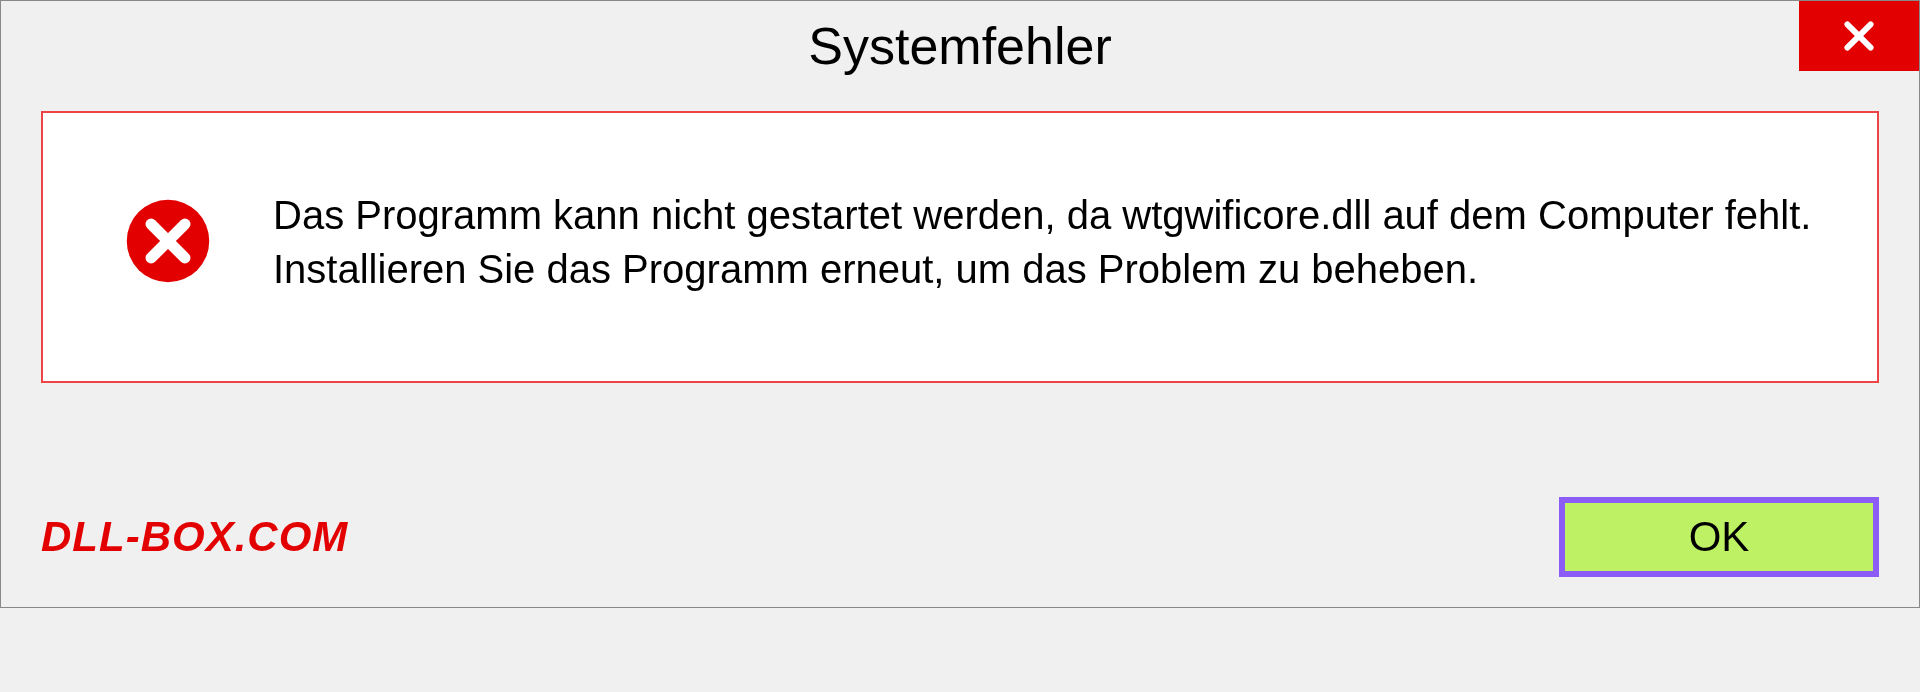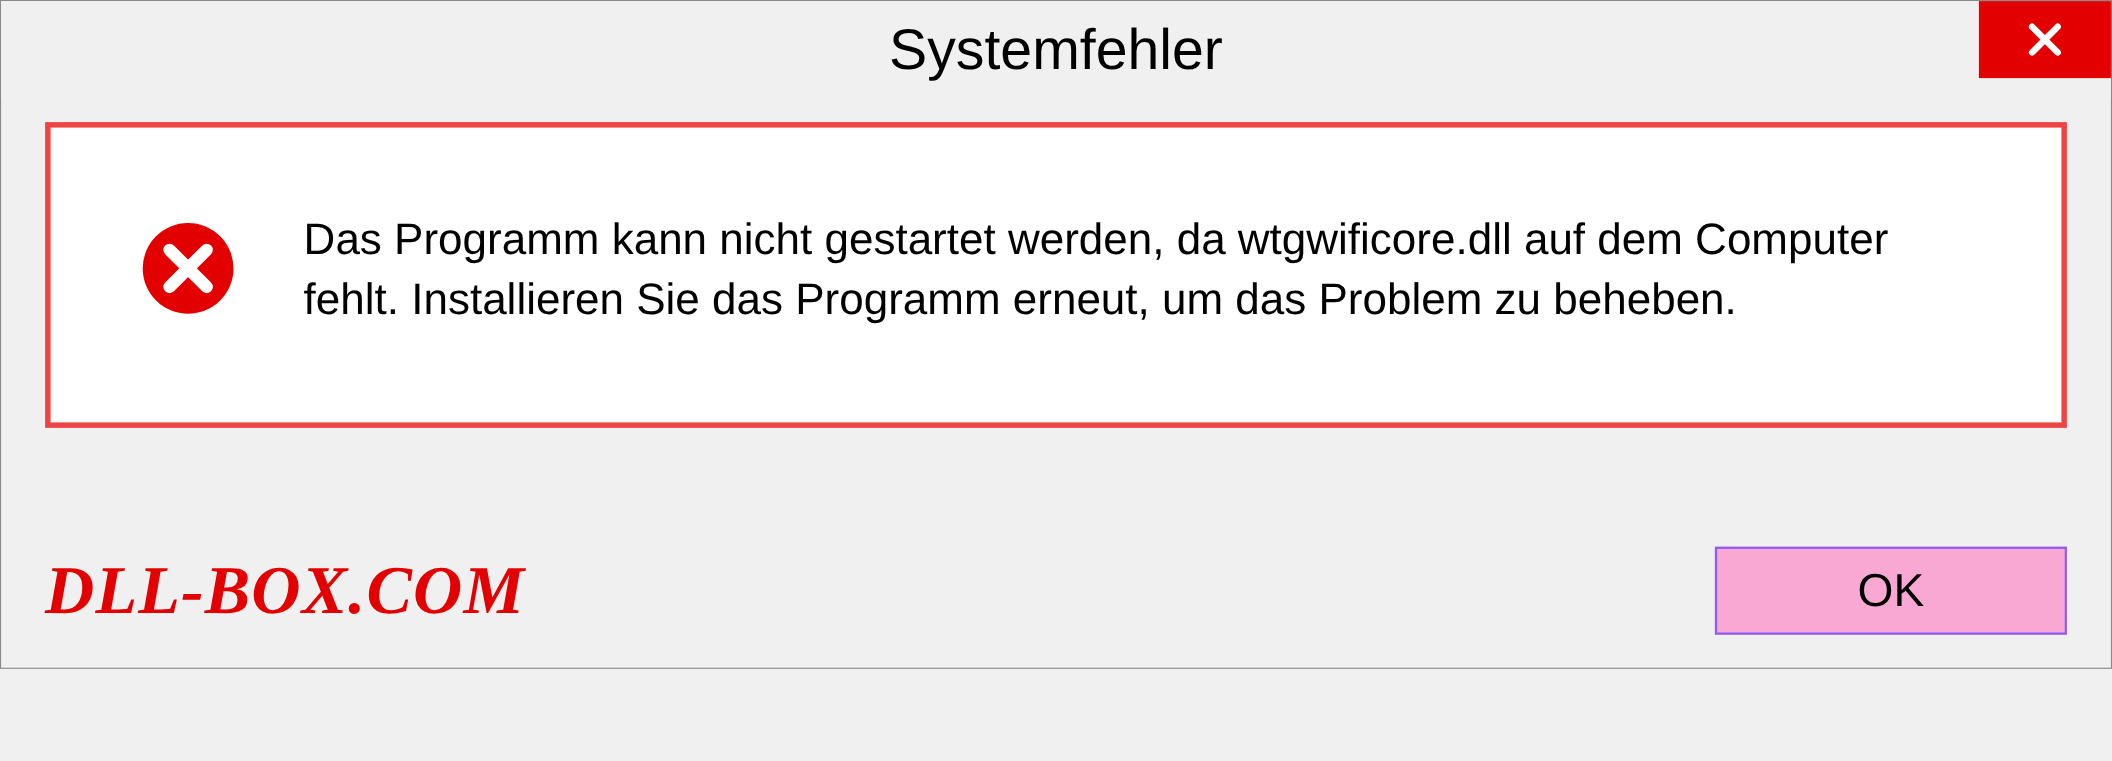--- a/index.html
+++ b/index.html
@@ -46,21 +46,21 @@
       justify-content: center;
       cursor: pointer;
     }
     .close-btn svg {
       width: 40px;
       height: 40px;
     }
     .content-box {
       margin: 20px 40px 30px 40px;
       background: #ffffff;
-      border: 5px solid #ef4444;
+      border: 2px solid #ef4444;
       padding: 75px 60px 85px 80px;
       display: flex;
       align-items: flex-start;
       gap: 60px;
     }
     .error-icon {
       flex-shrink: 0;
       width: 90px;
       height: 90px;
       margin-top: 8px;
@@ -74,32 +74,32 @@
     .footer {
       position: absolute;
       bottom: 30px;
       left: 40px;
       right: 40px;
       display: flex;
       align-items: center;
       justify-content: space-between;
     }
     .watermark {
-      font-size: 62px;
+      font-size: 42px;
       font-weight: 800;
       font-style: italic;
       color: #e20000;
       letter-spacing: 1px;
-      font-family: Liberation Serif, serif;
+      font-family: Liberation Sans, sans-serif;
     }
     .ok-btn {
       width: 320px;
       height: 80px;
-      background: #f9a8d4;
-      border: 2px solid #8b5cf6;
+      background: #bef264;
+      border: 6px solid #8b5cf6;
       font-size: 42px;
       font-weight: 400;
       color: #000;
       display: flex;
       align-items: center;
       justify-content: center;
       cursor: pointer;
     }
   </style>
 </head>

